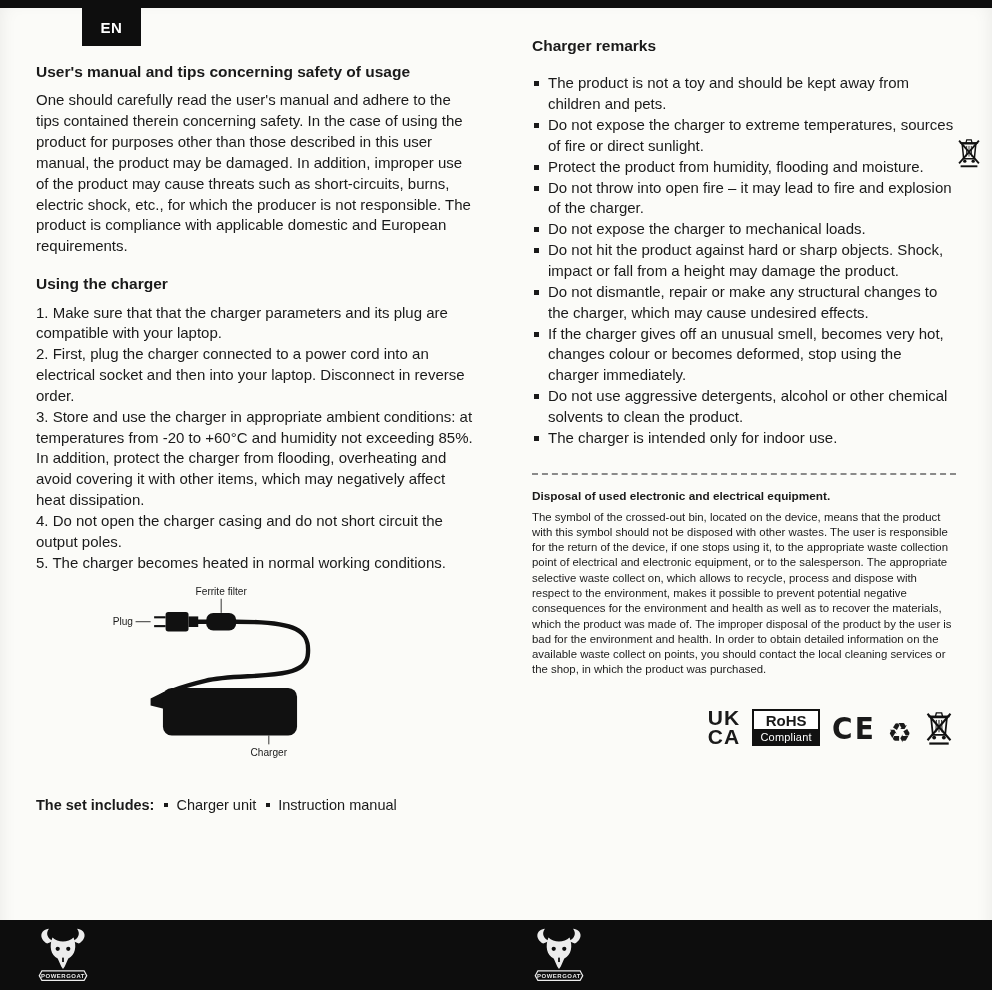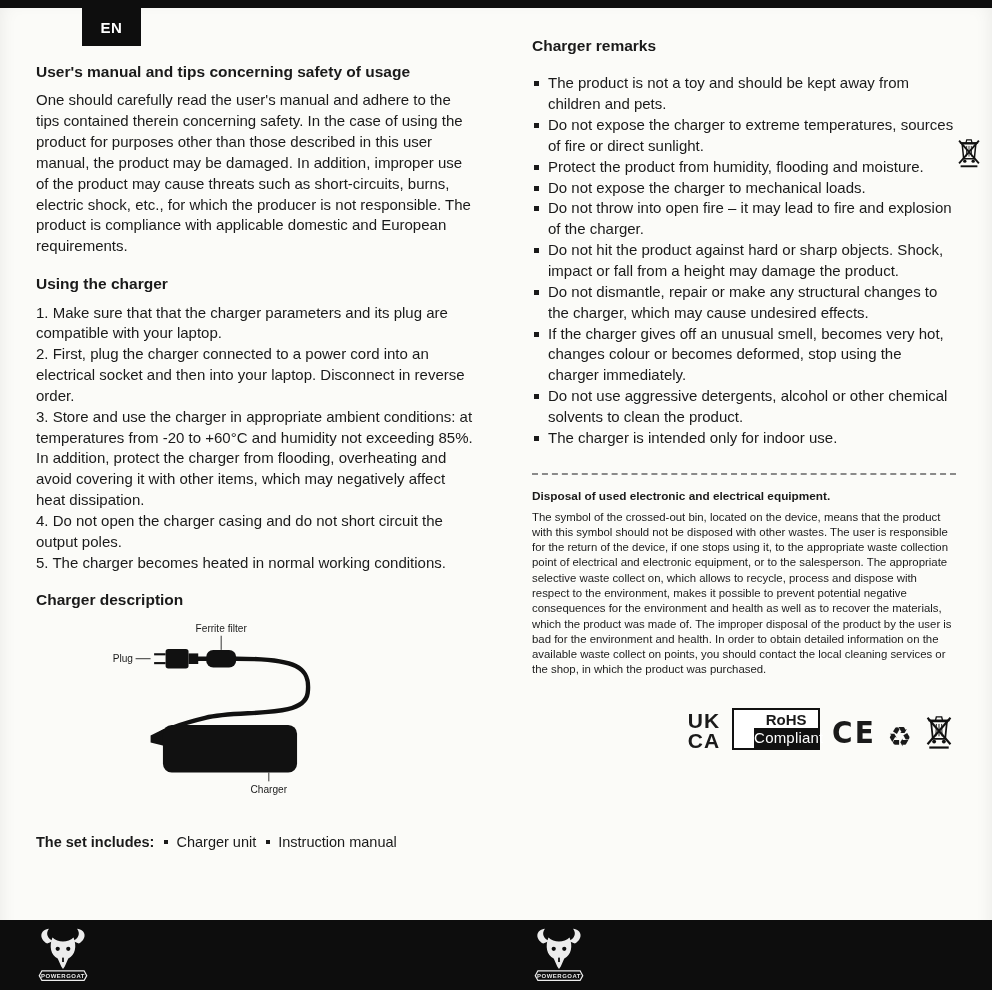--- a/index.html
+++ b/index.html
@@ -29,23 +29,23 @@
   .diagram-wrap{margin:10px 0 0 44px;}
   .set-line{margin-top:32px;font-size:14.5px;display:flex;align-items:center;gap:10px;}
   .set-label{font-weight:700;}
   .set-item{position:relative;padding-left:12px;}
   .set-item::before{content:"";position:absolute;left:0;top:6px;width:4px;height:4px;background:#1a1a1a;}
   .dash-divider{border:none;border-top:2px dashed #8a8a8a;margin:24px 0 14px 0;}
   .disposal-heading{font-size:11.8px;font-weight:700;margin:0 0 7px 0;}
   .disposal-body{font-size:11.4px;line-height:1.34;margin:0;}
   .marks-row{margin-top:30px;display:flex;align-items:flex-end;justify-content:flex-end;gap:12px;padding-right:2px;}
   .ukca{font-weight:800;font-size:21px;line-height:.92;letter-spacing:1px;text-align:center;}
-  .rohs-box{border:2px solid #111;width:64px;text-align:center;background:#fff;padding-left:20px;}
+  .rohs-box{border:2px solid #111;width:64px;text-align:center;background:#fff;}
   .rohs-title{font-weight:800;font-size:15px;line-height:1.15;padding-top:1px;}
-  .rohs-sub{background:#111;color:#fff;font-size:15px;padding:1.5px 0;letter-spacing:.2px;}
+  .rohs-sub{background:#111;color:#fff;font-size:11px;padding:1.5px 0;letter-spacing:.2px;}
   .ce-mark{font-family:"DejaVu Sans",sans-serif;font-size:28px;font-weight:600;letter-spacing:2px;transform:scaleY(1.05);}
   .recycle-mark{font-family:"DejaVu Sans",sans-serif;font-size:27px;line-height:1;}
   .bin-top{position:absolute;top:136px;right:10px;}
   .footer{position:absolute;left:0;right:0;bottom:0;height:70px;background:#0d0d0d;}
   .footer .logo{position:absolute;top:6px;}
   .logo-1{left:36px;}
   .logo-2{left:532px;}
   svg text{font-family:"Liberation Sans",sans-serif;}
 </style>
 </head>
@@ -63,21 +63,20 @@
 
     <h2 class="h-space">Using the charger</h2>
     <div>
       <p class="body num-item">1. Make sure that that the charger parameters and its plug are compatible with your laptop.</p>
       <p class="body num-item">2. First, plug the charger connected to a power cord into an electrical socket and then into your laptop. Disconnect in reverse order.</p>
       <p class="body num-item">3. Store and use the charger in appropriate ambient conditions: at temperatures from -20 to +60°C and humidity not exceeding 85%. In addition, protect the charger from flooding, overheating and avoid covering it with other items, which may negatively affect heat dissipation.</p>
       <p class="body num-item">4. Do not open the charger casing and do not short circuit the output poles.</p>
       <p class="body num-item">5. The charger becomes heated in normal working conditions.</p>
     </div>
 
-    <h2 class="h-space">Charger description</h2>
 
     <div class="diagram-wrap">
       <svg width="300" height="178" viewBox="0 0 340 200">
 
         <text x="160" y="13" font-size="11.5" text-anchor="middle" fill="#1a1a1a">Ferrite filter</text>
         <line x1="160" y1="17" x2="160" y2="33" stroke="#1a1a1a" stroke-width="1"></line>
 
         <text x="60" y="47" font-size="11.5" text-anchor="end" fill="#1a1a1a">Plug</text>
         <line x1="63" y1="43" x2="80" y2="43" stroke="#1a1a1a" stroke-width="1"></line>
 
@@ -108,22 +107,22 @@
       <span class="set-item">Instruction manual</span>
     </div>
   </div>
 
   <div class="col col-right">
     <h2>Charger remarks</h2>
     <div class="bullets">
       <p class="bullet-item">The product is not a toy and should be kept away from children and pets.</p>
       <p class="bullet-item">Do not expose the charger to extreme temperatures, sources of fire or direct sunlight.</p>
       <p class="bullet-item">Protect the product from humidity, flooding and moisture.</p>
+      <p class="bullet-item">Do not throw into open fire – it may lead to fire and explosion of the charger.</p>
       <p class="bullet-item">Do not expose the charger to mechanical loads.</p>
-      <p class="bullet-item">Do not throw into open fire – it may lead to fire and explosion of the charger.</p>
       <p class="bullet-item">Do not hit the product against hard or sharp objects. Shock, impact or fall from a height may damage the product.</p>
       <p class="bullet-item">Do not dismantle, repair or make any structural changes to the charger, which may cause undesired effects.</p>
       <p class="bullet-item">If the charger gives off an unusual smell, becomes very hot, changes colour or becomes deformed, stop using the charger immediately.</p>
       <p class="bullet-item">Do not use aggressive detergents, alcohol or other chemical solvents to clean the product.</p>
       <p class="bullet-item">The charger is intended only for indoor use.</p>
     </div>
 
     <hr class="dash-divider">
 
     <p class="disposal-heading">Disposal of used electronic and electrical equipment.</p>

